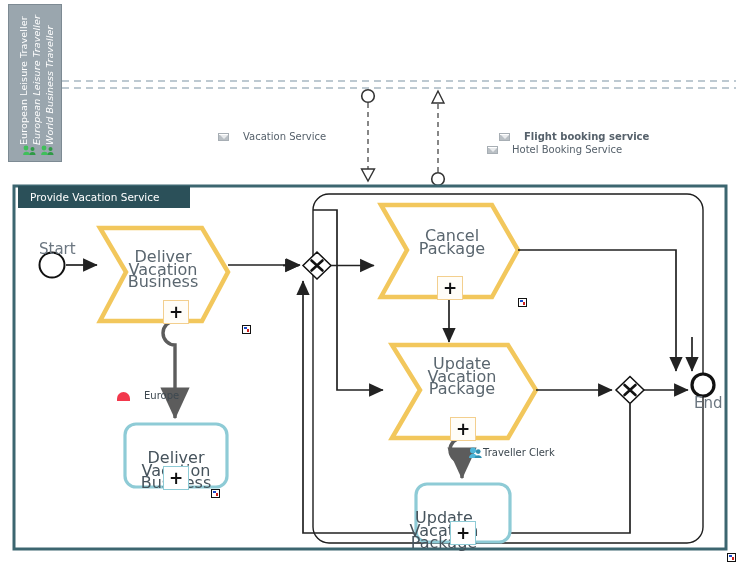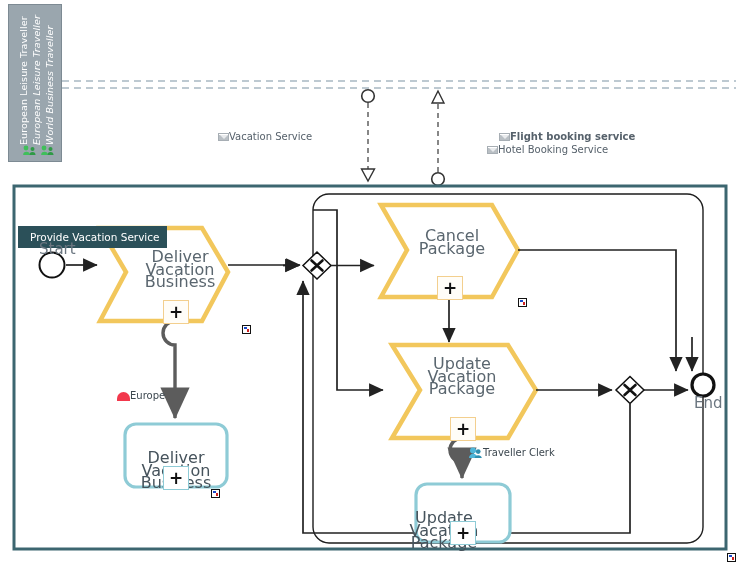--- a/index.html
+++ b/index.html
@@ -15,31 +15,31 @@
            display:flex;flex-direction:row;align-items:flex-end;justify-content:center;}
   .vlab{writing-mode:vertical-rl;transform:rotate(180deg);
         color:#ffffff;font-size:9.5px;letter-spacing:.1px;line-height:11px;
         height:132px;display:block;white-space:nowrap;padding:0 1px;}
   .vlab.it{font-style:italic;}
   .pool-icons{position:absolute;left:14px;bottom:5px;width:34px;height:12px;
               display:flex;gap:3px;align-items:center;}
 
   
   .flabel{position:absolute;font-size:10px;color:#56616b;white-space:nowrap;
-          display:flex;align-items:center;gap:0;line-height:12px;text-align:right;}
+          display:flex;align-items:center;gap:14px;line-height:12px;text-align:right;}
   .flabel.dark{color:#3d4850;}
   .tasklbl{position:absolute;font-size:16px;color:#5a666f;text-align:center;
            line-height:12.5px;white-space:pre-line;pointer-events:none;}
   .tasklbl.teal{color:#46535c;margin-top:20px;}
   .smalllbl{position:absolute;font-size:15px;color:#6b7680;white-space:nowrap;}
 
   
-  .panetitle{position:absolute;left:18px;top:186px;width:149px;height:22px;
+  .panetitle{position:absolute;left:18px;top:186px;width:172px;height:22px;
              background:#2b5059;color:#ffffff;font-size:10.5px;
-             display:flex;align-items:center;padding-left:12px;box-sizing:border-box;margin-top:40px;}
+             display:flex;align-items:center;padding-left:12px;box-sizing:border-box;}
 
   
   .plusbox{position:absolute;width:24px;height:22px;border:1px solid #f3cf8e;
            background:#fffdf8;display:flex;align-items:center;justify-content:center;
            font-size:17px;font-weight:bold;color:#111;line-height:1;}
   .plusbox.t{border-color:#8ecbd6;background:#ffffff;}
 
   
   .decomp{position:absolute;width:9px;height:9px;border:1.3px solid #111;
           background:#fff;box-sizing:border-box;}
@@ -189,21 +189,21 @@
   <div class="flabel" style="left:487px;top:144px;">
     <span class="env"></span>
     <span>Hotel Booking Service</span>
   </div>
 
   <div class="panetitle">Provide Vacation Service</div>
 
   <div class="smalllbl" style="left:39px;top:240px;">Start</div>
   <div class="smalllbl" style="left:694px;top:394px;">End</div>
 
-  <div class="tasklbl" style="left:141px;top:251px;width:78px;">Deliver
+  <div class="tasklbl" style="left:124px;top:251px;width:78px;">Deliver
 Vacation
 Business</div>
   <div class="tasklbl" style="left:407px;top:230px;width:90px;">Cancel
 Package</div>
   <div class="tasklbl" style="left:417px;top:358px;width:90px;">Update
 Vacation
 Package</div>
 
   <div class="tasklbl teal" style="left:128px;top:432px;width:96px;">Deliver Vacation
 Business</div>

